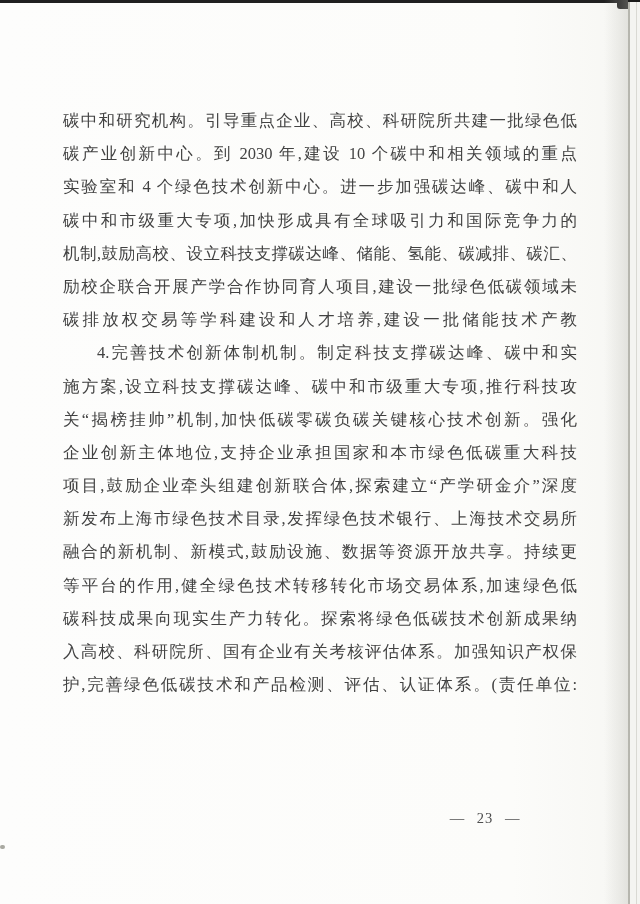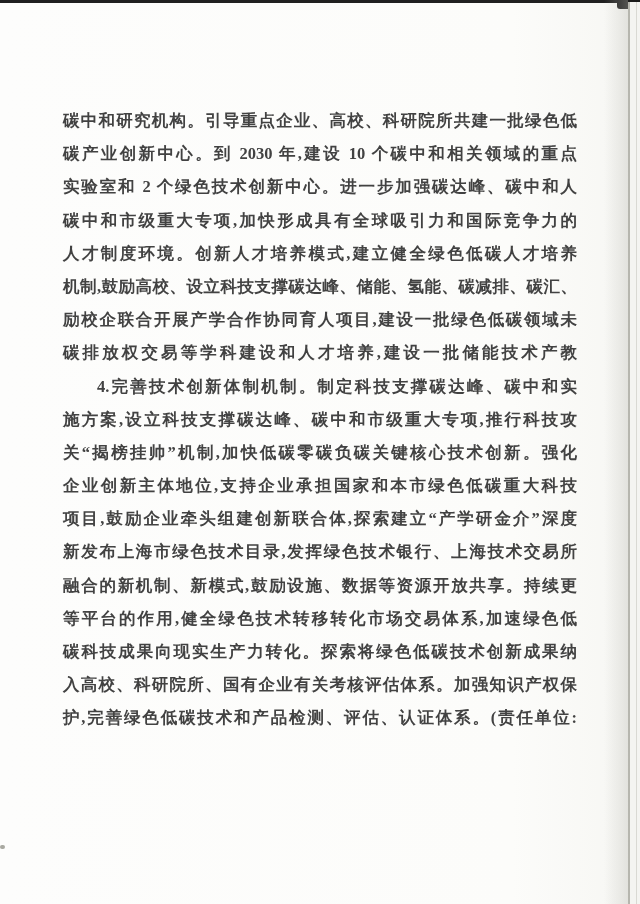--- a/index.html
+++ b/index.html
@@ -7,21 +7,20 @@
     width: 640px; height: 904px;
     background: #e9e9e6;
     font-family: "Liberation Serif", "DejaVu Serif", serif;
     overflow: hidden;
   }
   .sheet {
     position: relative;
     width: 640px; height: 904px;
     background: linear-gradient(90deg, #fdfdfc 0%, #fcfcfa 80%, #f7f7f4 97%, #f3f3f0 100%);
     overflow: hidden;
-    font-weight: bold;
   }
   
   .top-edge {
     position: absolute; top: 0; left: 0; right: 0; height: 3px;
     background: #202020;
   }
   .top-corner {
     position: absolute; top: 0; right: 0; width: 23px; height: 9px;
     background: #1b1b1b;
     border-bottom-left-radius: 3px;
@@ -88,33 +87,33 @@
   <div class="top-corner"></div>
   <div class="right-shadow"></div>
   <div class="right-line"></div>
   <div class="right-strip"></div>
   <div class="right-line-2"></div>
   <div class="bottom-speck"></div>
 
   <div class="text-block">
     <div class="line">碳中和研究机构。引导重点企业、高校、科研院所共建一批绿色低</div>
     <div class="line">碳产业创新中心。到 2030 年,建设 10 个碳中和相关领域的重点</div>
-    <div class="line">实验室和 2 个绿色技术创新中心。进一步加强碳达峰、碳中和人</div>
+    <div class="line">实验室和 4 个绿色技术创新中心。进一步加强碳达峰、碳中和人</div>
     <div class="line">碳中和市级重大专项,加快形成具有全球吸引力和国际竞争力的</div>
-    <div class="line">人才制度环境。创新人才培养模式,建立健全绿色低碳人才培养</div>
     <div class="line">机制,鼓励高校、设立科技支撑碳达峰、储能、氢能、碳减排、碳汇、</div>
     <div class="line">励校企联合开展产学合作协同育人项目,建设一批绿色低碳领域未</div>
     <div class="line">碳排放权交易等学科建设和人才培养,建设一批储能技术产教</div>
     <div class="line indent">4.完善技术创新体制机制。制定科技支撑碳达峰、碳中和实</div>
     <div class="line">施方案,设立科技支撑碳达峰、碳中和市级重大专项,推行科技攻</div>
     <div class="line">关“揭榜挂帅”机制,加快低碳零碳负碳关键核心技术创新。强化</div>
     <div class="line">企业创新主体地位,支持企业承担国家和本市绿色低碳重大科技</div>
     <div class="line">项目,鼓励企业牵头组建创新联合体,探索建立“产学研金介”深度</div>
     <div class="line">新发布上海市绿色技术目录,发挥绿色技术银行、上海技术交易所</div>
     <div class="line">融合的新机制、新模式,鼓励设施、数据等资源开放共享。持续更</div>
     <div class="line">等平台的作用,健全绿色技术转移转化市场交易体系,加速绿色低</div>
     <div class="line">碳科技成果向现实生产力转化。探索将绿色低碳技术创新成果纳</div>
     <div class="line">入高校、科研院所、国有企业有关考核评估体系。加强知识产权保</div>
     <div class="line">护,完善绿色低碳技术和产品检测、评估、认证体系。(责任单位:</div>
   </div>
 
+  <div class="page-number">— 23 —</div>
 
 </div>
 
 </body></html>

